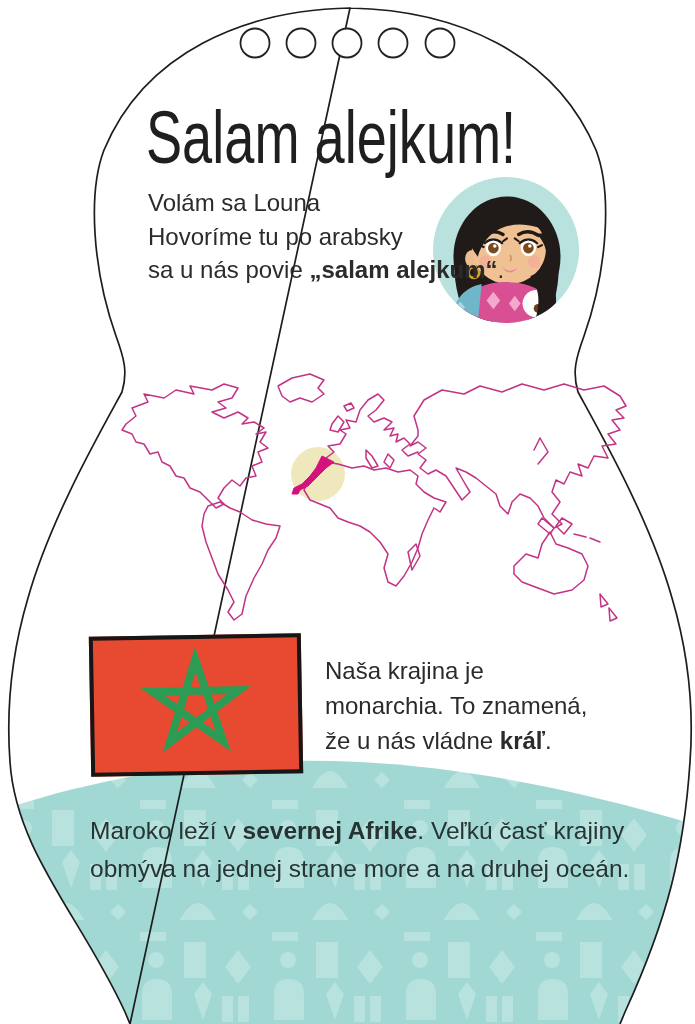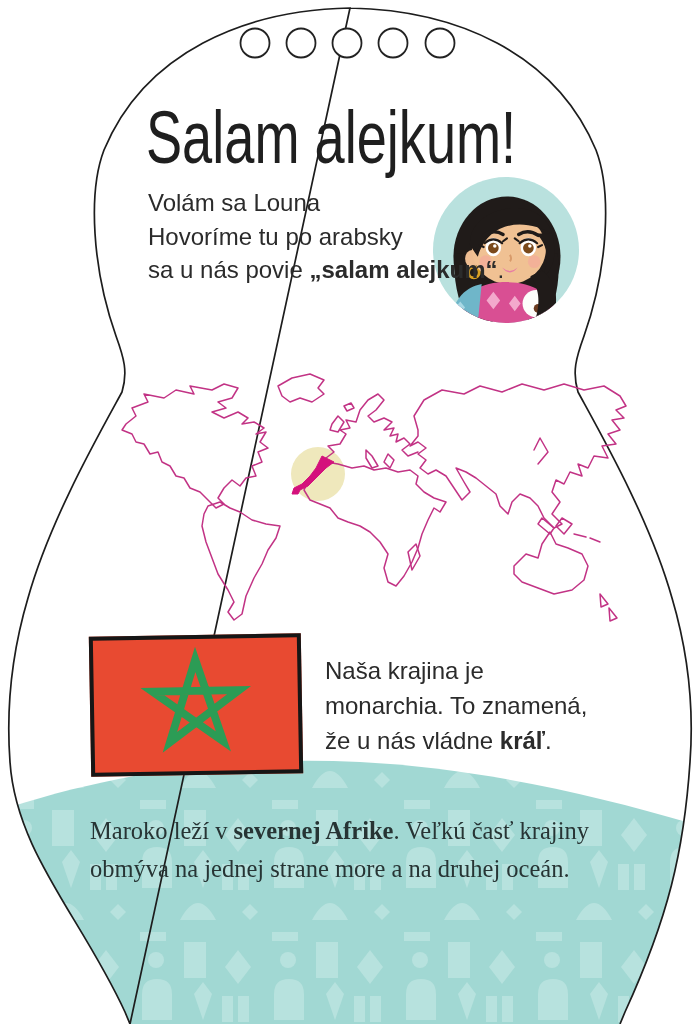--- a/index.html
+++ b/index.html
@@ -5,21 +5,21 @@
   html,body{margin:0;padding:0;background:#ffffff;}
   .page{position:relative;width:695px;height:1024px;overflow:hidden;background:#ffffff;
         font-family:"Liberation Sans","DejaVu Sans",sans-serif;color:#2b2b2b;padding-left:20px;}
   .abs{position:absolute;}
   svg{display:block;}
   .b{font-weight:bold;}
   .title{left:146px;top:94px;font-size:57px;font-weight:400;color:#1f1f1f;
          transform:scale(0.95,1.3);transform-origin:0 0;letter-spacing:0px;white-space:nowrap;z-index:3;}
   .intro{left:148px;top:186px;font-size:24px;line-height:33.5px;z-index:3;width:330px;}
   .monarchy{left:325px;top:645px;font-size:24px;line-height:35px;z-index:3;width:300px;margin-top:8px;}
-  .footer{left:90px;top:812px;font-size:24.5px;line-height:38px;z-index:3;width:560px;color:#273434;font-family:Liberation Serif, serif;}
+  .footer{left:90px;top:812px;font-size:24.5px;line-height:38px;z-index:3;width:560px;color:#273434;}
   .tline{white-space:nowrap;}
   .bgsvg{left:0;top:0;z-index:0;}
   .mapsvg{left:112px;top:372px;z-index:1;}
   .avatar{left:433px;top:177px;z-index:2;}
   .flag{left:90px;top:635px;width:204px;height:132px;background:#e84a31;border:4px solid #161616;
         z-index:2;transform:rotate(-1deg);display:flex;align-items:center;justify-content:center;}
 </style>
 </head>
 <body>
 

